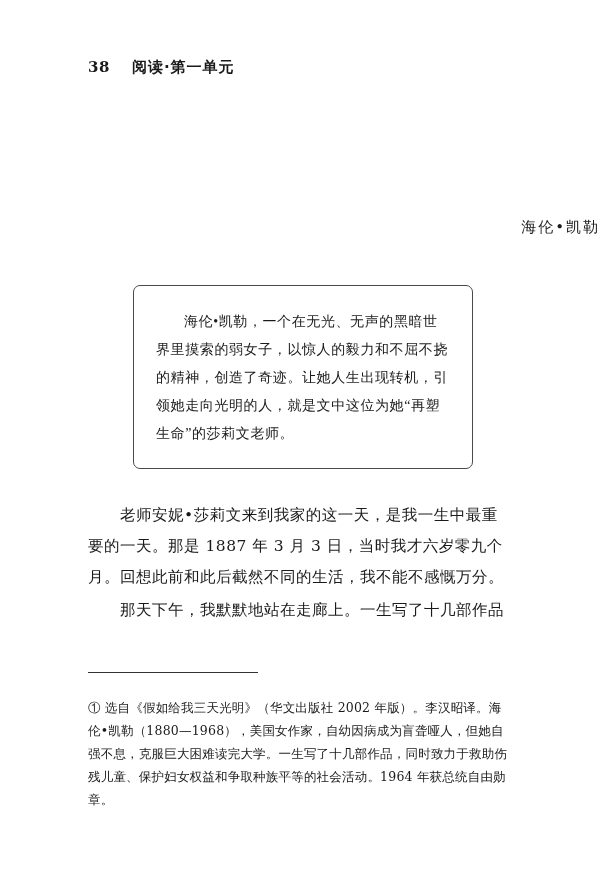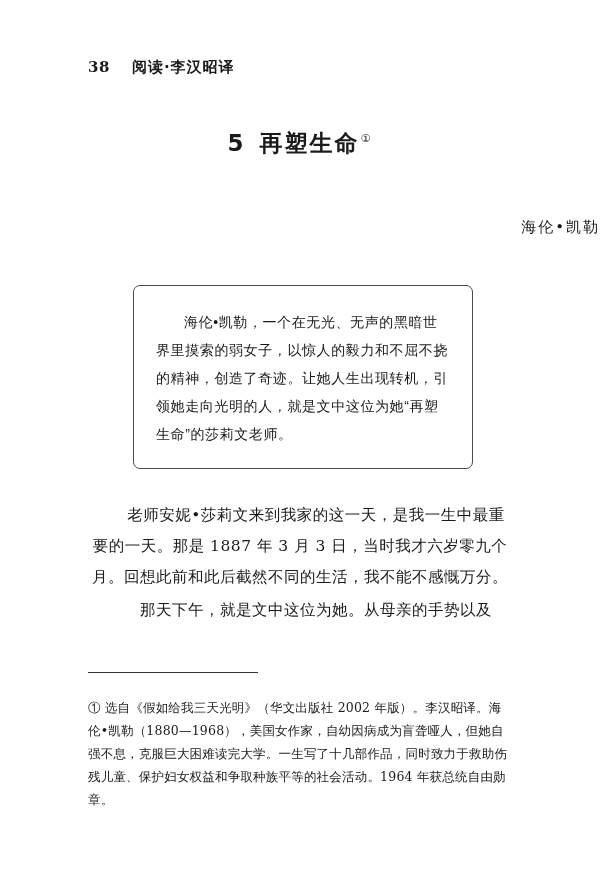--- a/index.html
+++ b/index.html
@@ -106,37 +106,36 @@
     border-radius: 7px;
     z-index: -1;
     box-sizing: border-box;
   }
   .intro-box p {
     margin: 0;
     font-size: 14px;
     line-height: 28px;
     text-indent: 28px;
     letter-spacing: 0.6px;
-    font-family: Liberation Sans, sans-serif;
+    font-family: Liberation Serif, serif;
   }
 
   
   .body-text {
     position: absolute;
     top: 500px;
     left: 88px;
     width: 424px;
   }
   .body-text p {
     margin: 0 0 2px 0;
     font-size: 15.5px;
     line-height: 31px;
     text-indent: 32px;
     letter-spacing: 0.5px;
-    text-align: center;
   }
 
   
   .footnote-rule {
     position: absolute;
     top: 672px;
     left: 88px;
     width: 170px;
     height: 1px;
     background: #333;
@@ -156,38 +155,35 @@
     text-indent: 0;
   }
 </style>
 </head>
 <body>
 
 <div class="page">
 
   <div class="running-head">
     <span class="page-number">38</span>
-    <span class="head-title">阅读·李汉昭译</span>
+    <span class="head-title">阅读·第一单元</span>
   </div>
 
-  <div class="lesson-title">
-    <span class="num">5</span><span>再塑生命</span><span class="footnote-marker">①</span>
-  </div>
 
   <div class="author">海伦•凯勒</div>
 
   <div class="intro-box-wrap">
     <div class="intro-box">
       <p>海伦•凯勒，一个在无光、无声的黑暗世界里摸索的弱女子，以惊人的毅力和不屈不挠的精神，创造了奇迹。让她人生出现转机，引领她走向光明的人，就是文中这位为她“再塑生命”的莎莉文老师。</p>
     </div>
   </div>
 
   <div class="body-text">
     <p>老师安妮•莎莉文来到我家的这一天，是我一生中最重要的一天。那是 1887 年 3 月 3 日，当时我才六岁零九个月。回想此前和此后截然不同的生活，我不能不感慨万分。</p>
-    <p>那天下午，就是文中这位为她。从母亲的手势以及</p>
+    <p>那天下午，我默默地站在走廊上。一生写了十几部作品</p>
   </div>
 
   <div class="footnote-rule"></div>
 
   <div class="footnote">
     <p>① 选自《假如给我三天光明》（华文出版社 2002 年版）。李汉昭译。海伦•凯勒（1880—1968），美国女作家，自幼因病成为盲聋哑人，但她自强不息，克服巨大困难读完大学。一生写了十几部作品，同时致力于救助伤残儿童、保护妇女权益和争取种族平等的社会活动。1964 年获总统自由勋章。</p>
   </div>
 
 </div>
 

